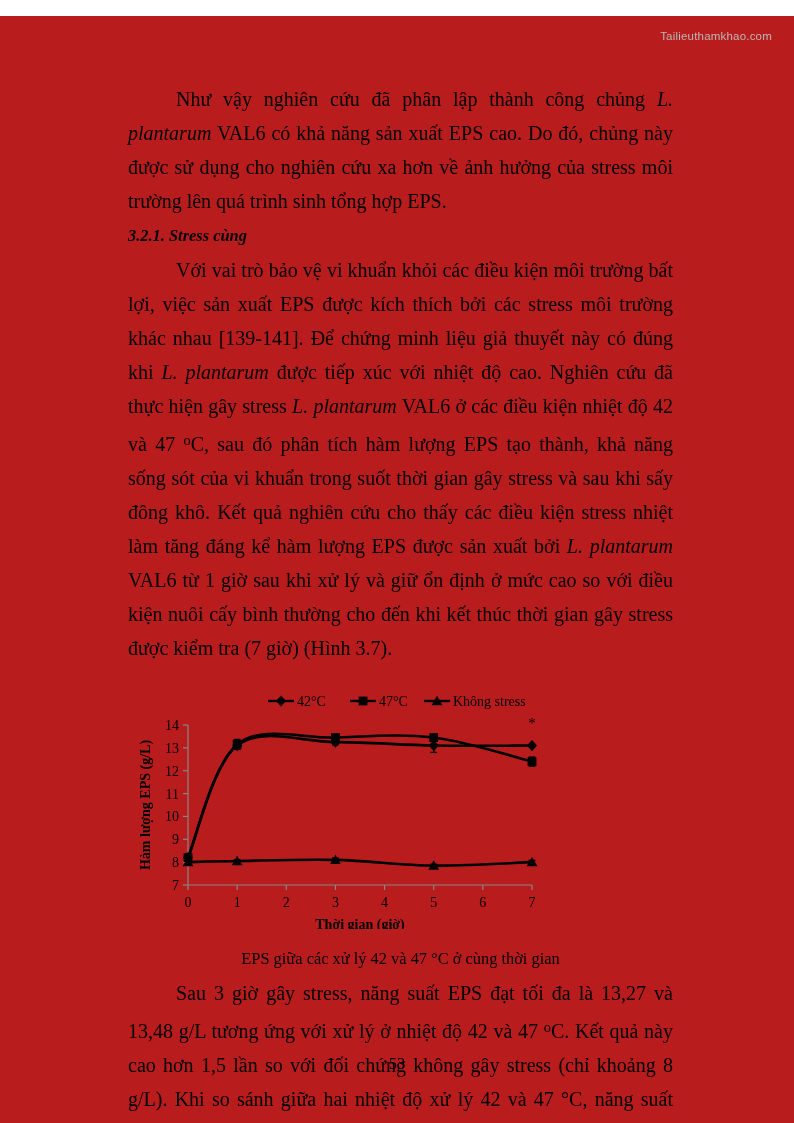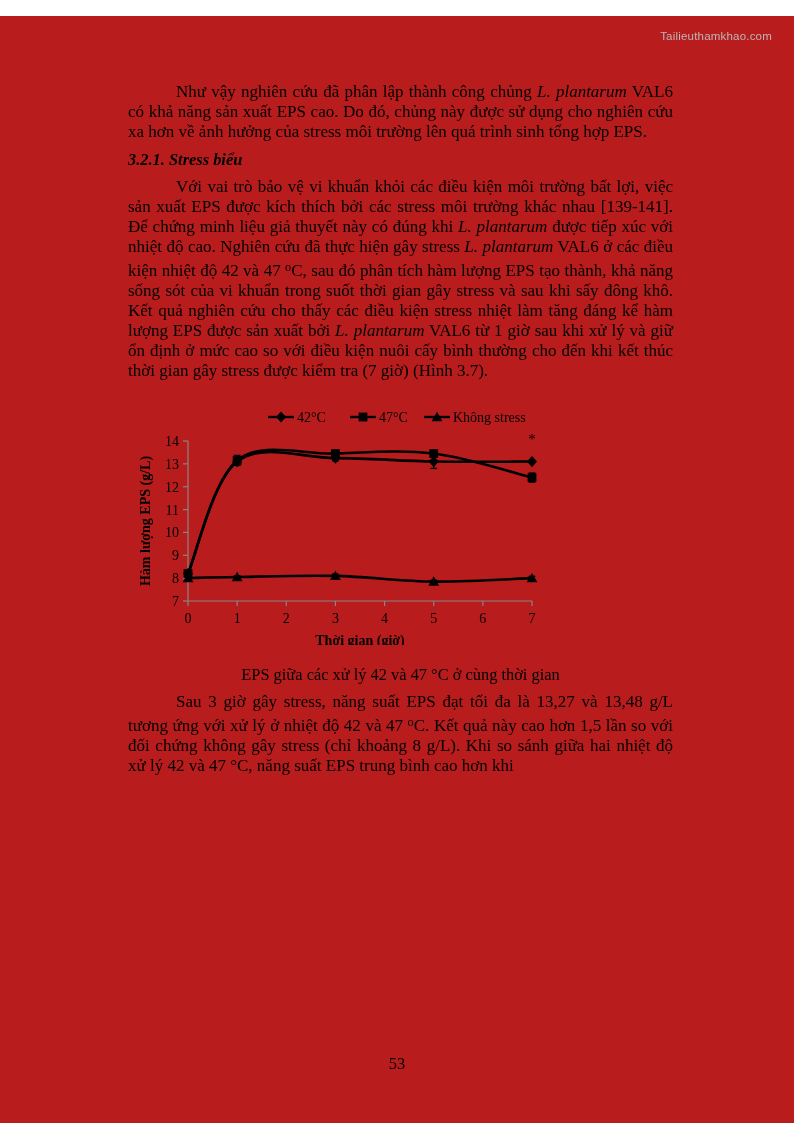--- a/index.html
+++ b/index.html
@@ -28,22 +28,22 @@
     user-select: none;
   }
   .content {
     position: absolute;
     left: 128px;
     top: 66px;
     width: 545px;
   }
   p.body {
     margin: 0;
-    font-size: 17px;
-    line-height: 20px;
+    font-size: 20px;
+    line-height: 34px;
     text-align: justify;
     text-justify: inter-word;
   }
   p.body.indent {
     text-indent: 48px;
   }
   h2.heading {
     margin: 0;
     font-size: 16.4px;
     line-height: 35px;
@@ -97,21 +97,21 @@
 
 <div class="page">
 
   <div class="watermark">Tailieuthamkhao.com</div>
 
   <div class="content">
 
     <p class="body indent"><span>Như vậy nghiên cứu đã phân lập thành công chủng </span><span class="it">L. plantarum</span><span> VAL6 có khả năng sản xuất EPS cao. Do đó, chủng này được sử dụng cho nghiên cứu xa hơn về ảnh hưởng của stress môi trường lên quá trình sinh tổng hợp EPS.</span></p>
 
 
-    <h3 class="subheading">3.2.1. Stress biểu</h3>
+    <h3 class="subheading">3.2.1. Stress cùng</h3>
 
     <p class="body indent"><span>Với vai trò bảo vệ vi khuẩn khỏi các điều kiện môi trường bất lợi, việc sản xuất EPS được kích thích bởi các stress môi trường khác nhau [139-141]. Để chứng minh liệu giả thuyết này có đúng khi </span><span class="it">L. plantarum</span><span> được tiếp xúc với nhiệt độ cao. Nghiên cứu đã thực hiện gây stress </span><span class="it">L. plantarum</span><span> VAL6 ở các điều kiện nhiệt độ 42 và 47 </span><span class="sup">o</span><span>C, sau đó phân tích hàm lượng EPS tạo thành, khả năng sống sót của vi khuẩn trong suốt thời gian gây stress và sau khi sấy đông khô. Kết quả nghiên cứu cho thấy các điều kiện stress nhiệt làm tăng đáng kể hàm lượng EPS được sản xuất bởi </span><span class="it">L. plantarum</span><span> VAL6 từ 1 giờ sau khi xử lý và giữ ổn định ở mức cao so với điều kiện nuôi cấy bình thường cho đến khi kết thúc thời gian gây stress được kiểm tra (7 giờ) (Hình 3.7).</span></p>
 
     <div class="figure-wrap">
       <div class="chart-box">
         <svg class="chart-svg" id="chart-svg" width="420" height="250" viewBox="0 0 420 250">
             <g>
               <line x1="140" y1="22" x2="166" y2="22" stroke="#000000" stroke-width="2.4"></line>
               <polygon points="153,16.4 158,22 153,27.6 148,22" fill="#000000"></polygon>
               <text x="169" y="27" text-anchor="start" font-family="&quot;Liberation Serif&quot;, serif" font-size="14" font-weight="normal" fill="#000">42°C</text>

